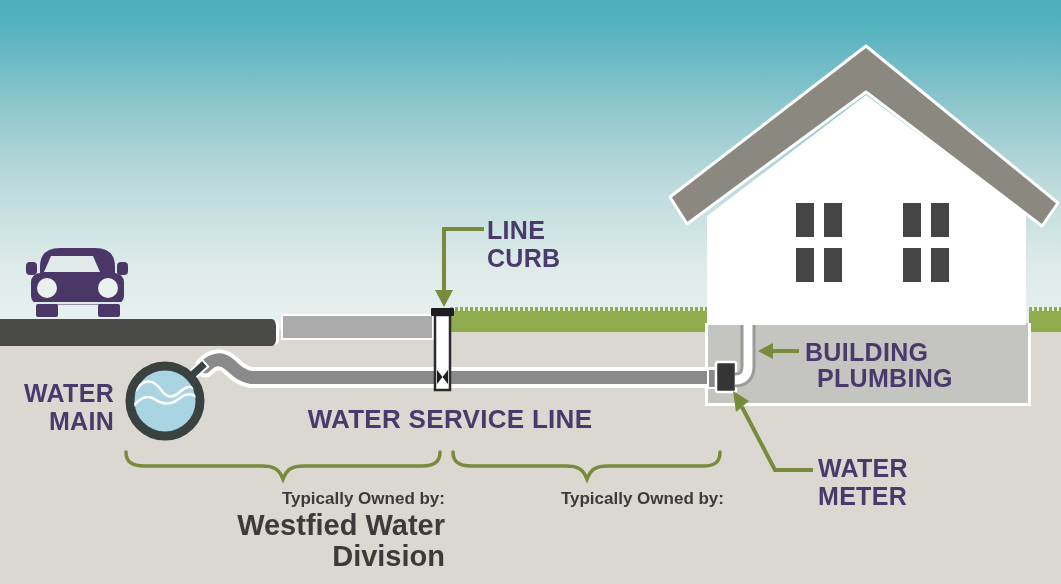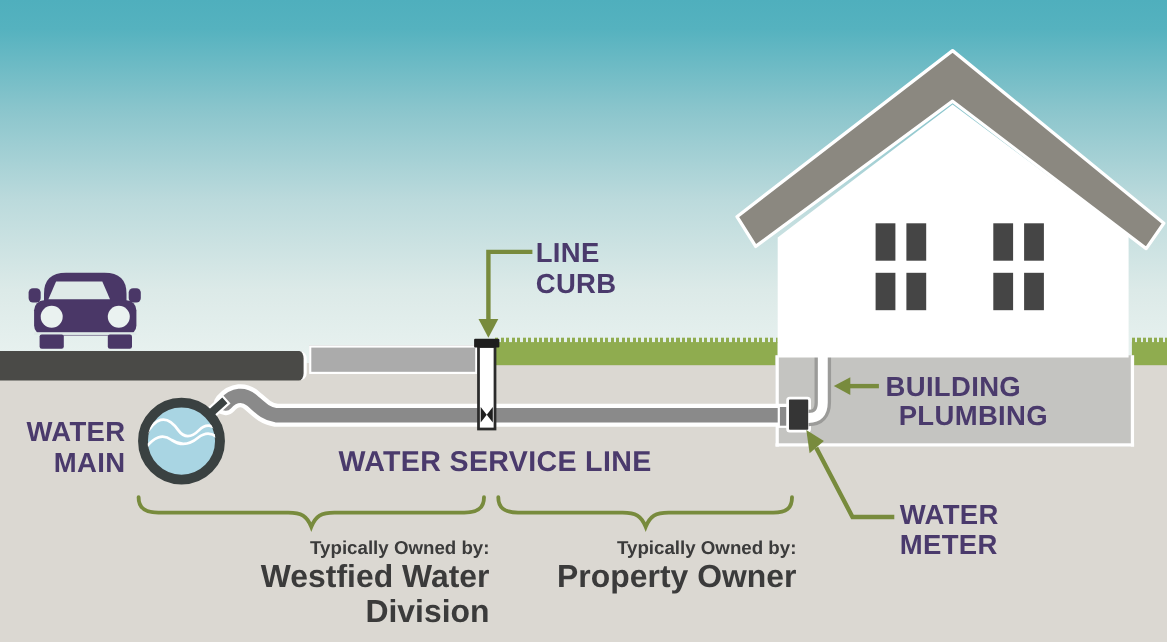--- a/index.html
+++ b/index.html
@@ -158,16 +158,15 @@
     <div>METER</div>
   </div>
 
   <div class="own own-left">
     <div class="head">Typically Owned by:</div>
     <div class="name">Westfied Water Division</div>
   </div>
 
   <div class="own own-right">
     <div class="head">Typically Owned by:</div>
-    <div class="name">Property Owner</div>
   </div>
 
 </div>
 
 </body></html>

